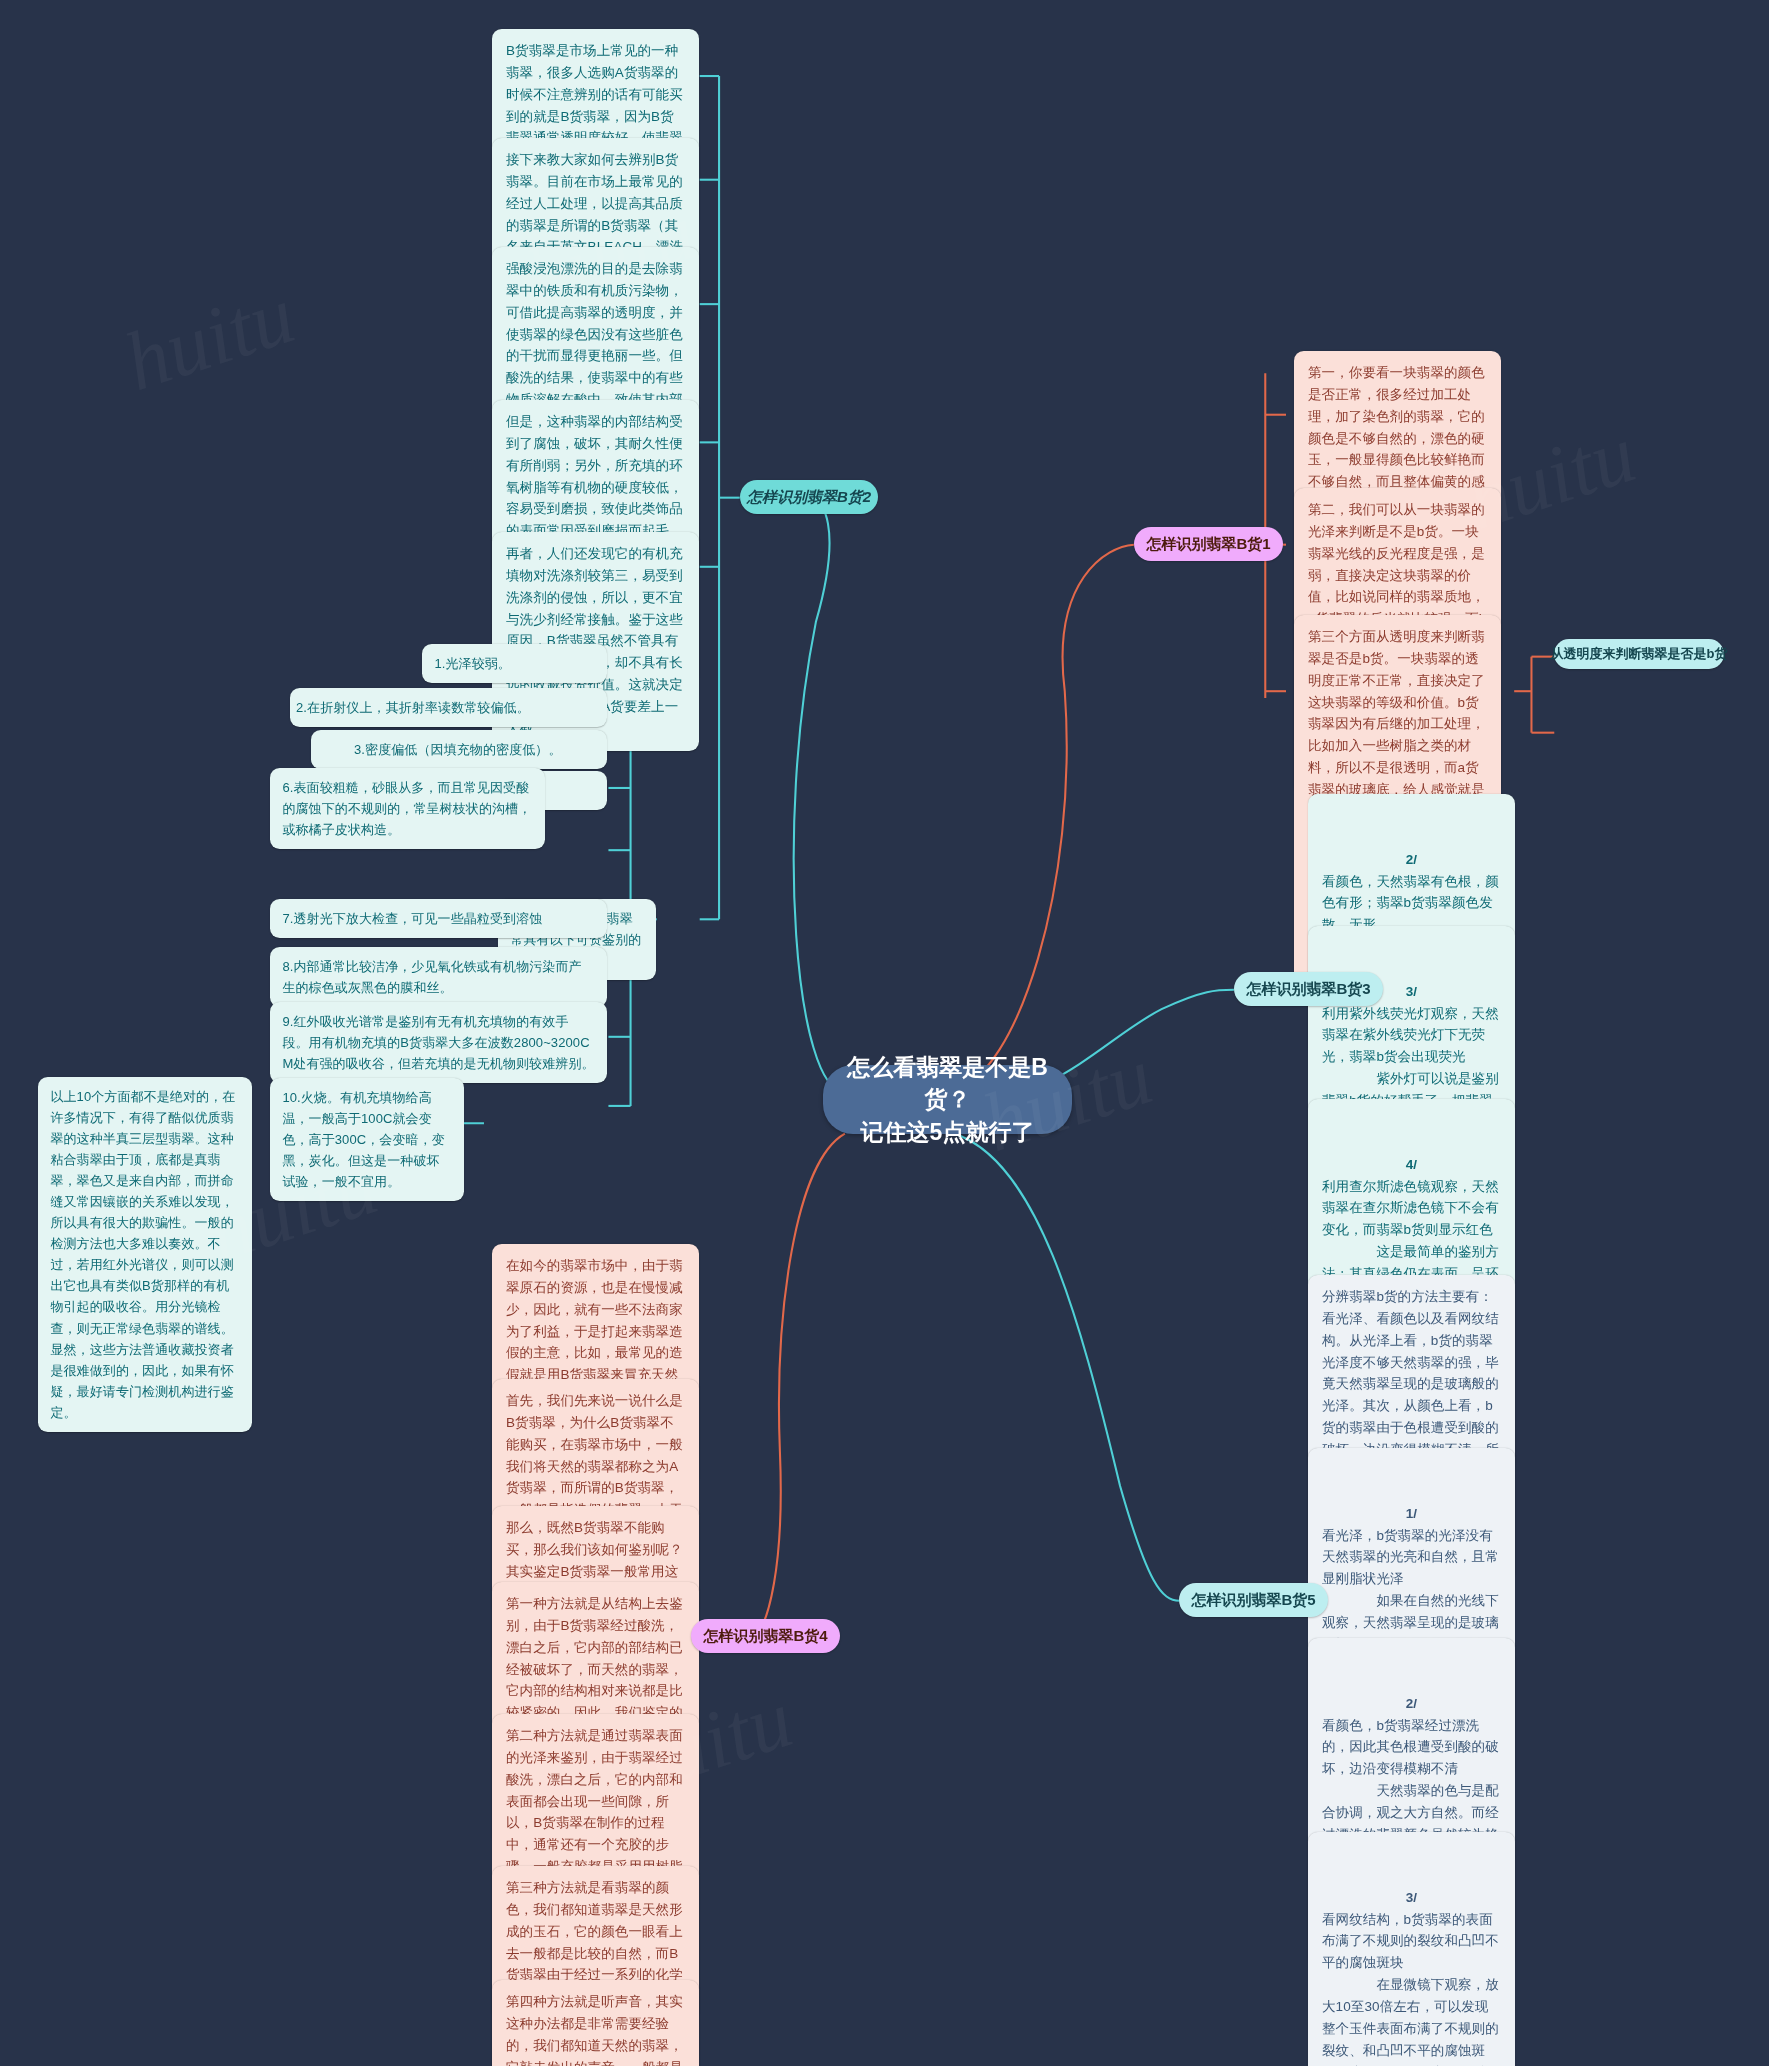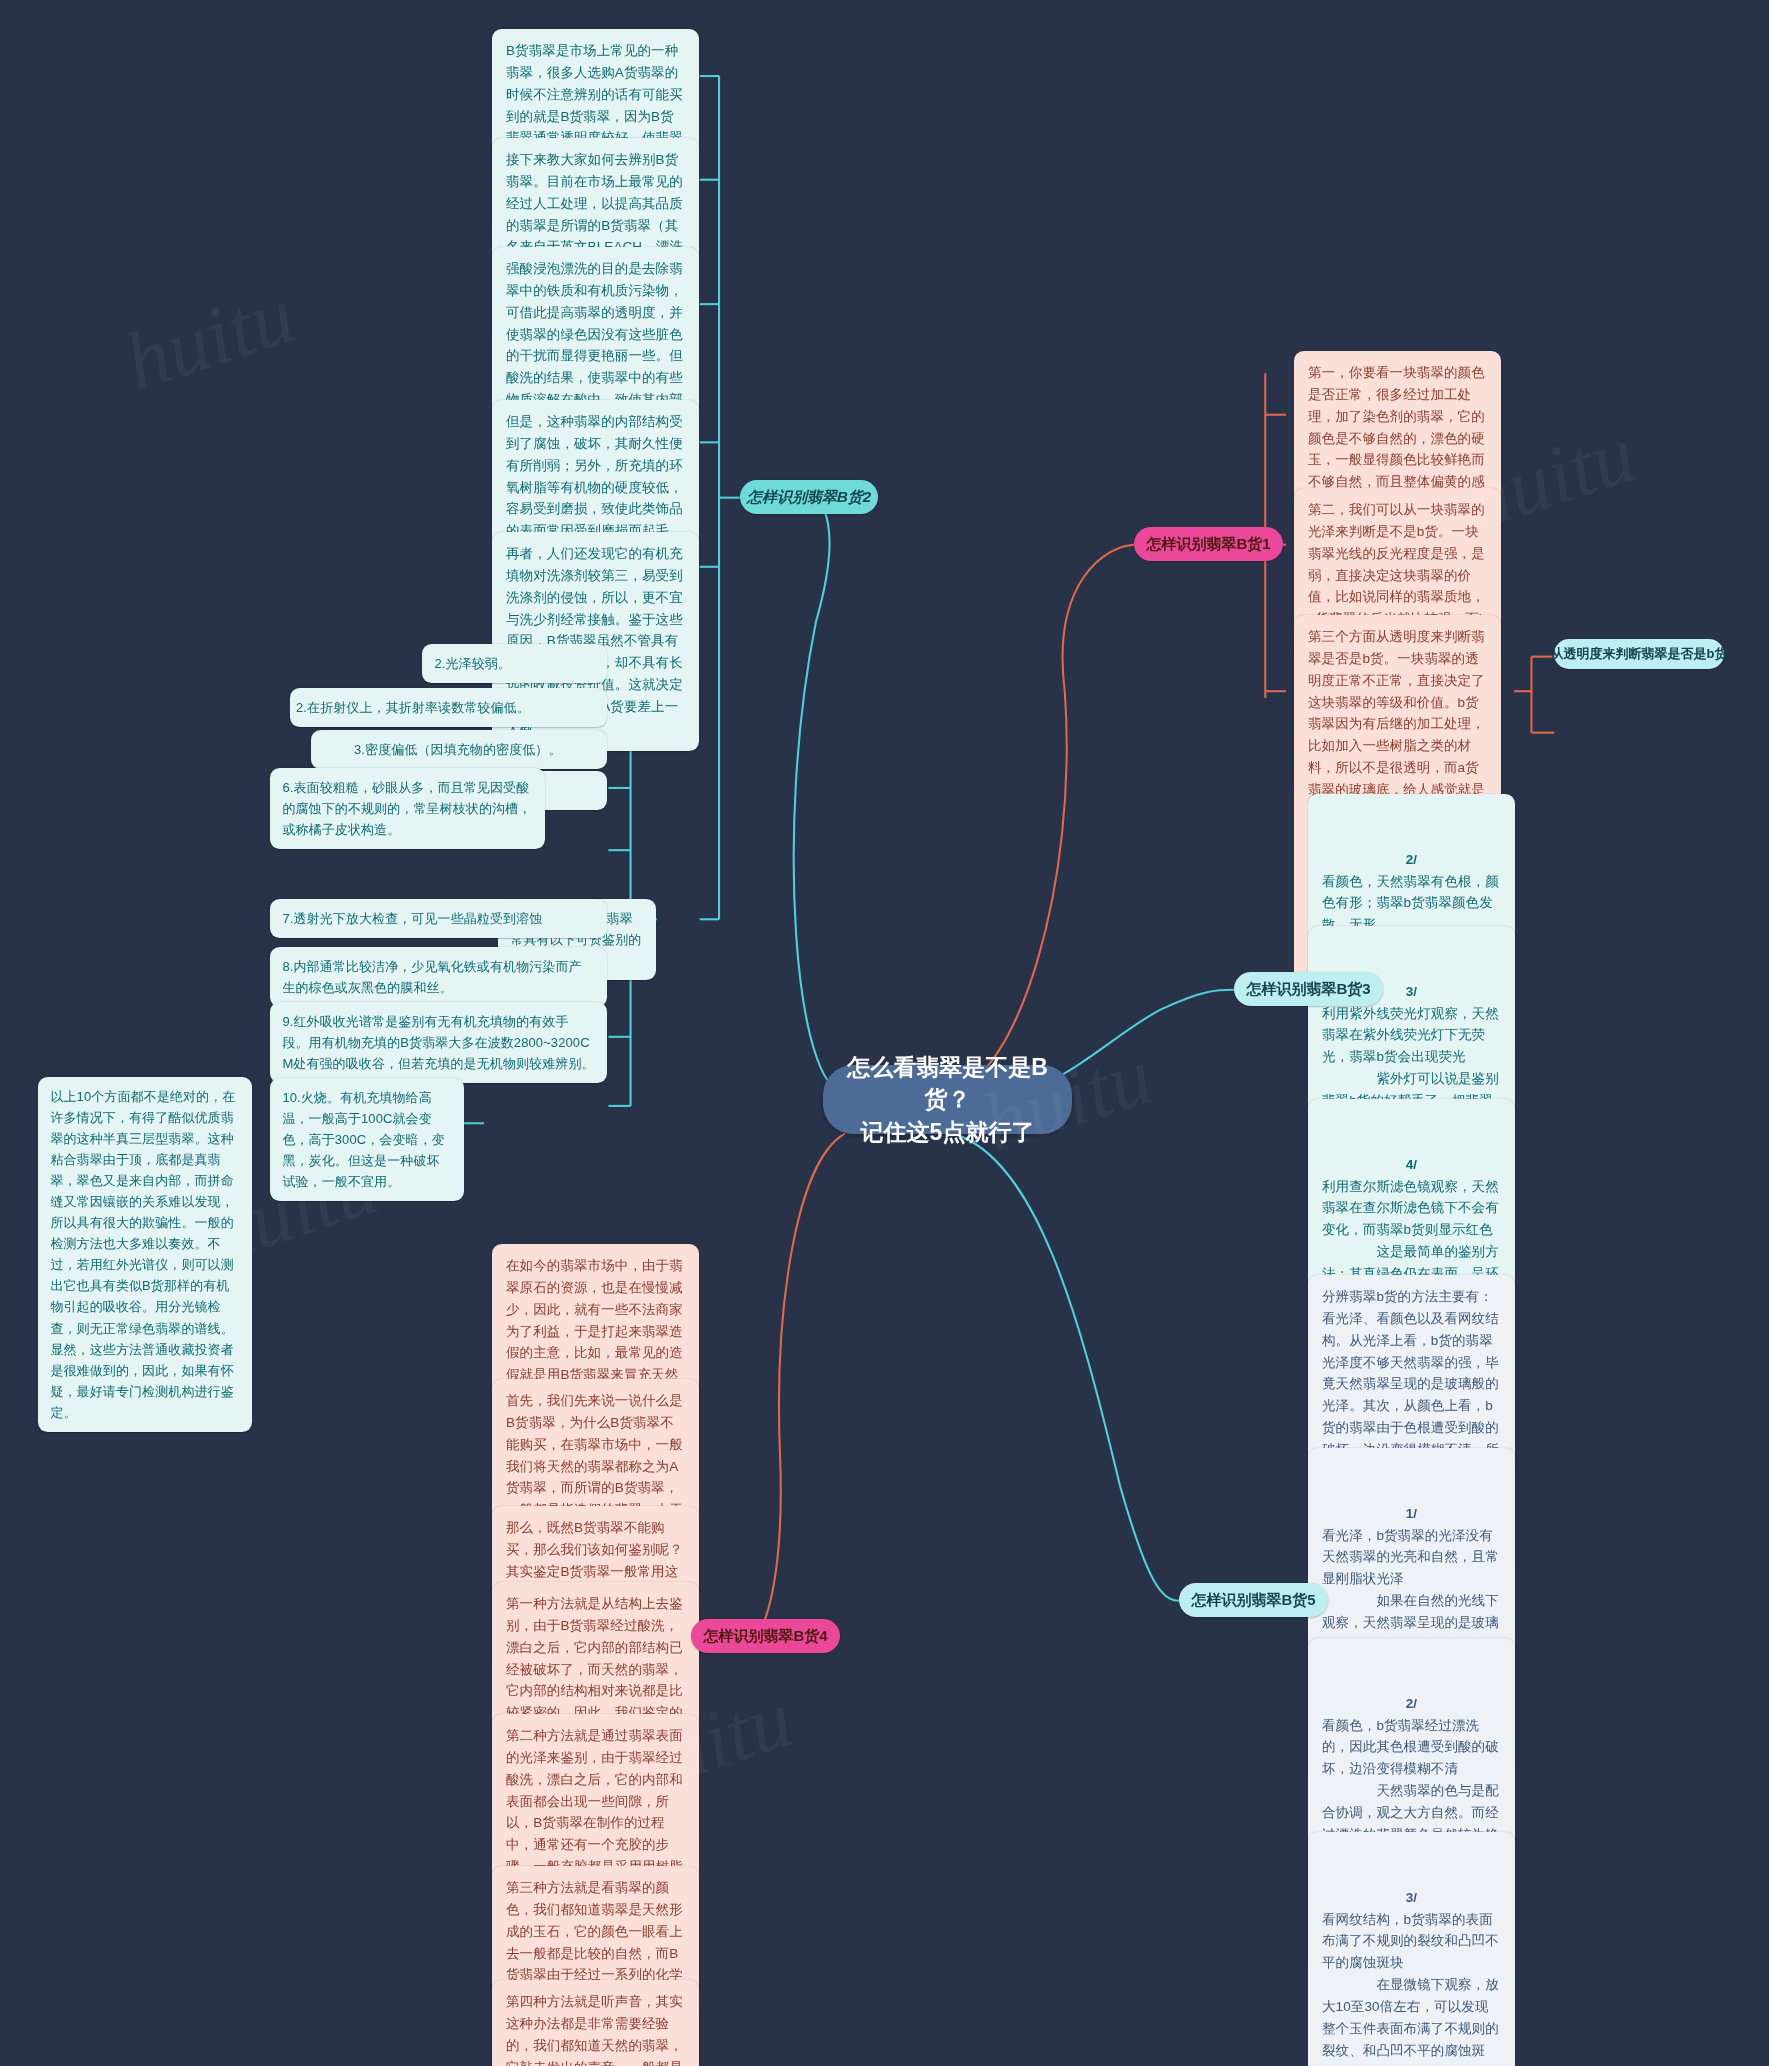--- a/index.html
+++ b/index.html
@@ -96,21 +96,21 @@
     justify-content: center;
     text-align: center;
     font-size: 15px;
     font-weight: 700;
     padding: 7.6px 18px;
     box-sizing: border-box;
     white-space: nowrap;
     box-shadow: 0 0.7px 2.1px rgba(0,0,0,0.28);
   }
   .bl-teal { background: #6fdbd8; color: #15464f; font-style: italic; }
-  .bl-orange { background: #ec4899; color: #4c1b0d; }
+  .bl-orange { background: #f0abfc; color: #4c1b0d; }
   .bl-lightteal { background: #bdeef0; color: #15464f; }
   .sub-head { display: block; text-align: center; font-weight: 700; }
 </style>
 </head>
 <body>
 
 <div id="canvas">
 
   <div id="wm">
     <span style="left:124px; top:290px;">huitu</span>
@@ -211,21 +211,21 @@
   <div class="branch-label bl-lightteal" style="left:1554px; top:639px; width:170px; font-size:13px; padding:6.2px 9.7px;">从透明度来判断翡翠是否是b货</div>
 
   <div class="node n-teal" style="left:492px; top:29px; width:207px;">B货翡翠是市场上常见的一种翡翠，很多人选购A货翡翠的时候不注意辨别的话有可能买到的就是B货翡翠，因为B货翡翠通常透明度较好，使翡翠显得更加晶莹，水灵，而且颜色也用所改善，看上去好像是较高档的翡翠。</div>
   <div class="node n-teal" style="left:492px; top:138px; width:207px;">接下来教大家如何去辨别B货翡翠。目前在市场上最常见的经过人工处理，以提高其品质的翡翠是所谓的B货翡翠（其名来自于英文BLEACH，漂洗之意）。这是一种经过强酸浸泡漂洗，然后又经人工物质充填处理的翡翠。</div>
   <div class="node n-teal" style="left:492px; top:247px; width:207px;">强酸浸泡漂洗的目的是去除翡翠中的铁质和有机质污染物，可借此提高翡翠的透明度，并使翡翠的绿色因没有这些脏色的干扰而显得更艳丽一些。但酸洗的结果，使翡翠中的有些物质溶解在酸中，致使其内部结构变香港那么紧密，因此需要使用环氧树脂等有无机物质进行充填，使酸洗的翡翠得到加固。B货翡翠通常透明度较好，使翡翠显得更加晶莹，水灵，而且颜色也用所改善，看上去好像是较高档的翡翠</div>
   <div class="node n-teal" style="left:492px; top:400px; width:207px;">但是，这种翡翠的内部结构受到了腐蚀，破坏，其耐久性便有所削弱；另外，所充填的环氧树脂等有机物的硬度较低，容易受到磨损，致使此类饰品的表面常因受到磨损而起毛，变得不那么光滑，光泽变暗；还有，所充填的有机物会随着时间的推移而逐渐老化，变质，甚至变黄，从而也使该类翡翠的颜色在潜移默化中发生一定变化。</div>
   <div class="node n-teal" style="left:492px; top:532px; width:207px;">再者，人们还发现它的有机充填物对洗涤剂较第三，易受到洗涤剂的侵蚀，所以，更不宜与洗少剂经常接触。鉴于这些原因，B货翡翠虽然不管具有美化装饰的作用，却不具有长远的收藏投资价值。这就决定了它的价格比起A货要差上一大截。</div>
 
   <div class="node n-teal n-small" style="left:498px; top:899px; width:158px;">与A货相比，B货翡翠常具有以下可资鉴别的特征：</div>
 
-  <div class="node n-teal n-small" style="left:422px; top:644px; width:185px;">2.光泽较弱。</div>
+  <div class="node n-teal n-small" style="left:422px; top:644px; width:185px;">1.光泽较弱。</div>
   <div class="node n-teal n-small" style="left:290px; top:688px; width:317px;padding-left:6px;">2.在折射仪上，其折射率读数常较偏低。</div>
   <div class="node n-teal n-small" style="left:311px; top:730px; width:296px;padding-left:43px;">3.密度偏低（因填充物的密度低）。</div>
   <div class="node n-teal n-small" style="left:277px; top:771px; width:330px;">4.在紫外灯光下，常显示出蓝白色的荧光。</div>
   <div class="node n-teal n-small" style="left:270px; top:768px; width:275px;">6.表面较粗糙，砂眼从多，而且常见因受酸的腐蚀下的不规则的，常呈树枝状的沟槽，或称橘子皮状构造。</div>
   <div class="node n-teal n-small" style="left:270px; top:899px; width:337px;">7.透射光下放大检查，可见一些晶粒受到溶蚀</div>
   <div class="node n-teal n-small" style="left:270px; top:947px; width:337px;">8.内部通常比较洁净，少见氧化铁或有机物污染而产生的棕色或灰黑色的膜和丝。</div>
   <div class="node n-teal n-small" style="left:270px; top:1002px; width:337px;">9.红外吸收光谱常是鉴别有无有机充填物的有效手段。用有机物充填的B货翡翠大多在波数2800~3200CM处有强的吸收谷，但若充填的是无机物则较难辨别。</div>
   <div class="node n-teal n-small" style="left:270px; top:1078px; width:194px;">10.火烧。有机充填物给高温，一般高于100C就会变色，高于300C，会变暗，变黑，炭化。但这是一种破坏试验，一般不宜用。</div>
 
   <div class="node n-teal n-small" style="left:38px; top:1077px; width:214px;">以上10个方面都不是绝对的，在许多情况下，有得了酷似优质翡翠的这种半真三层型翡翠。这种粘合翡翠由于顶，底都是真翡翠，翠色又是来自内部，而拼命缝又常因镶嵌的关系难以发现，所以具有很大的欺骗性。一般的检测方法也大多难以奏效。不过，若用红外光谱仪，则可以测出它也具有类似B货那样的有机物引起的吸收谷。用分光镜检查，则无正常绿色翡翠的谱线。显然，这些方法普通收藏投资者是很难做到的，因此，如果有怀疑，最好请专门检测机构进行鉴定。</div>

